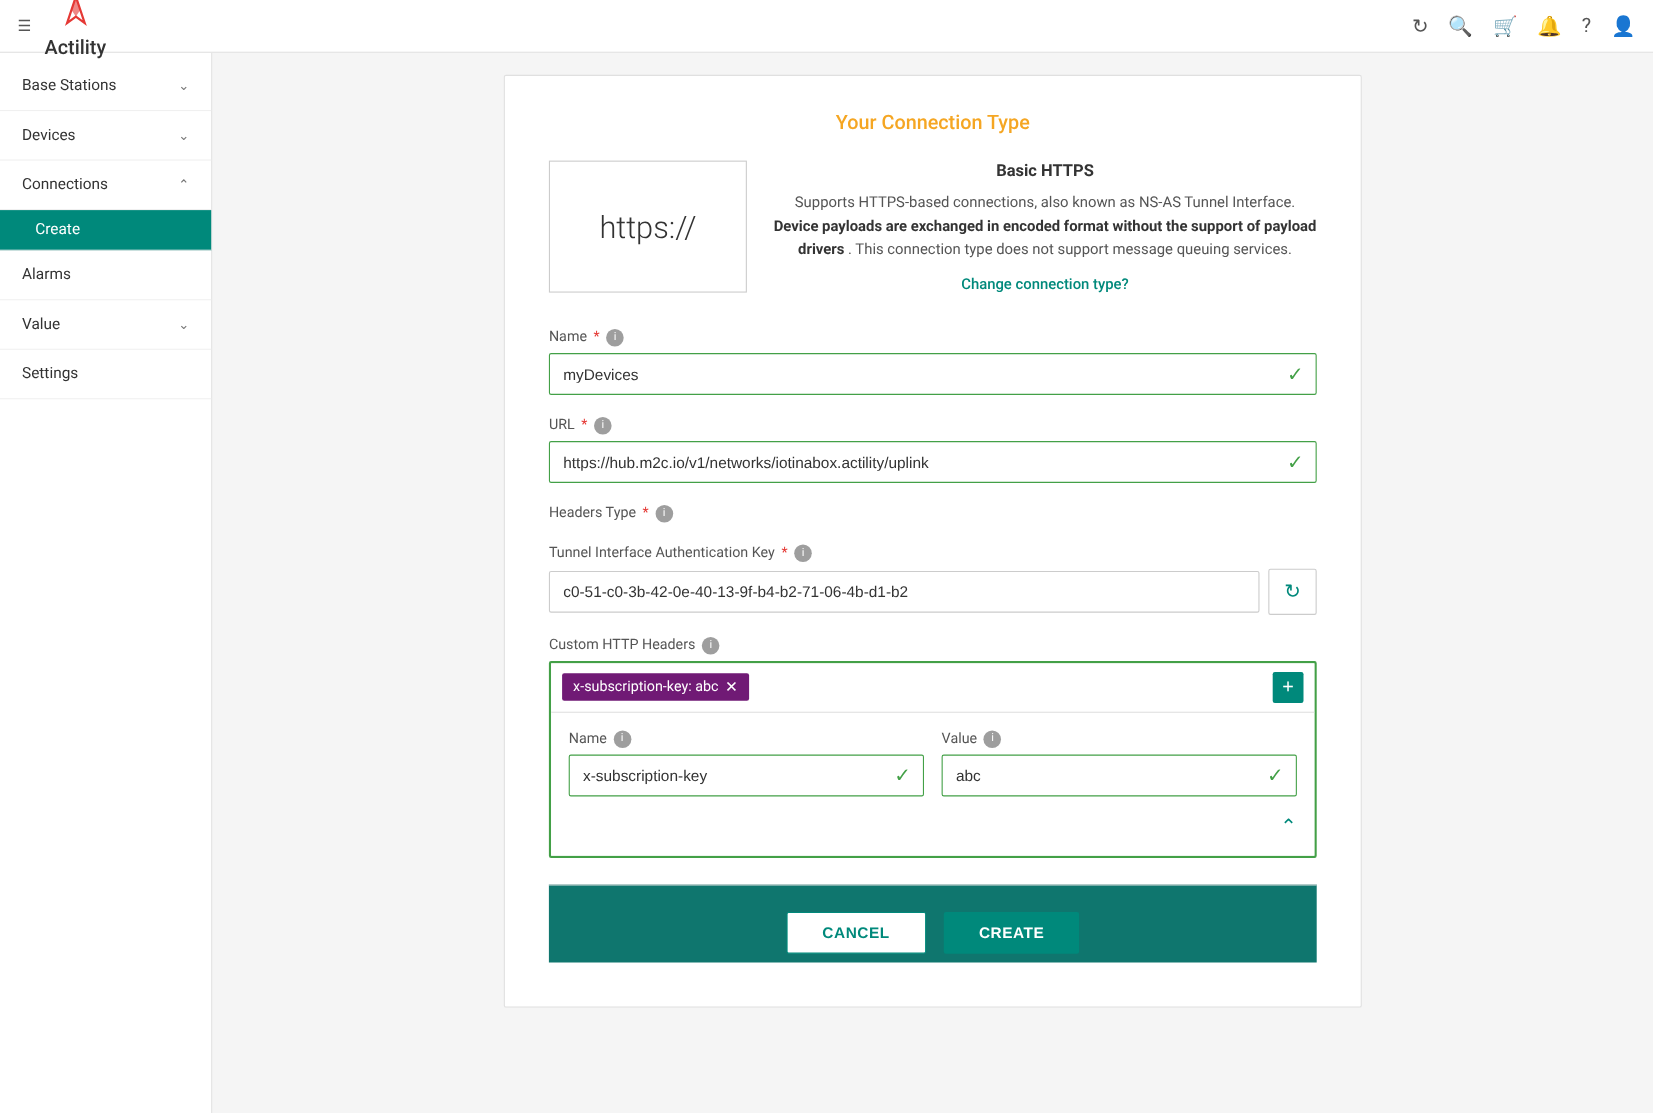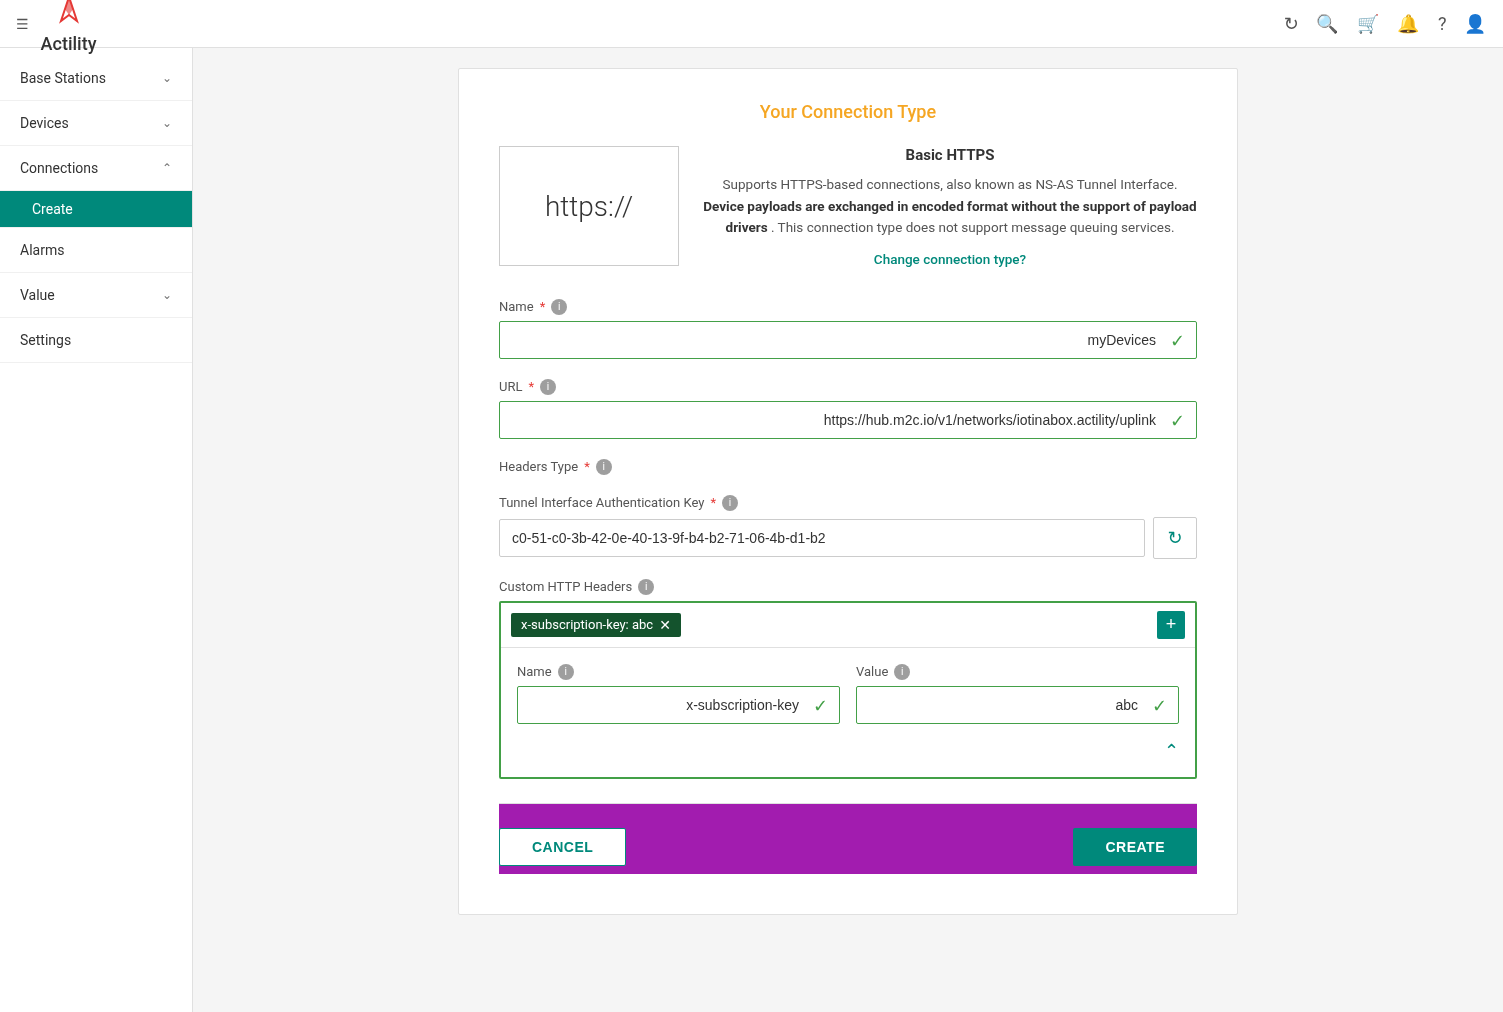--- a/index.html
+++ b/index.html
@@ -134,21 +134,21 @@
     .form-input-wrapper { position: relative; }
     .form-input {
       width: 100%;
       border: 1px solid #ccc;
       padding: 10px 40px 10px 12px;
       font-size: 14px;
       border-radius: 2px;
       outline: none;
       color: #333;
     }
-    .form-input.valid { border-color: #43a047; text-align: right; }
+    .form-input.valid { border-color: #43a047; }
     .check-icon {
       position: absolute;
       right: 12px;
       top: 50%;
       transform: translateY(-50%);
       color: #43a047;
       font-size: 18px;
     }
 
     
@@ -200,21 +200,21 @@
     }
     .headers-top-bar {
       display: flex;
       align-items: center;
       padding: 8px 10px;
       background: #fff;
       gap: 8px;
       flex-wrap: wrap;
     }
     .header-tag {
-      background: #14532d;
+      background: #701a75;
       color: #fff;
       padding: 4px 10px;
       border-radius: 2px;
       font-size: 13px;
       display: flex;
       align-items: center;
       gap: 6px;
     }
     .header-tag-close { cursor: pointer; font-size: 14px; }
     .add-header-btn {
@@ -244,24 +244,24 @@
     .headers-collapse-btn {
       display: flex;
       justify-content: flex-end;
       padding-top: 8px;
     }
     .collapse-icon { color: #00897b; cursor: pointer; font-size: 18px; }
 
     
     .footer-buttons {
       display: flex;
-      justify-content: space-between;
+      justify-content: center;
       gap: 16px;
       padding: 24px 0 8px;
-      background: #a21caf;
+      background: #0f766e;
       border-top: 1px solid #e0e0e0;
       margin-top: 24px;
     }
     .btn-cancel {
       padding: 10px 32px;
       border: 1px solid #00897b;
       background: #fff;
       color: #00897b;
       font-size: 14px;
       font-weight: 600;

